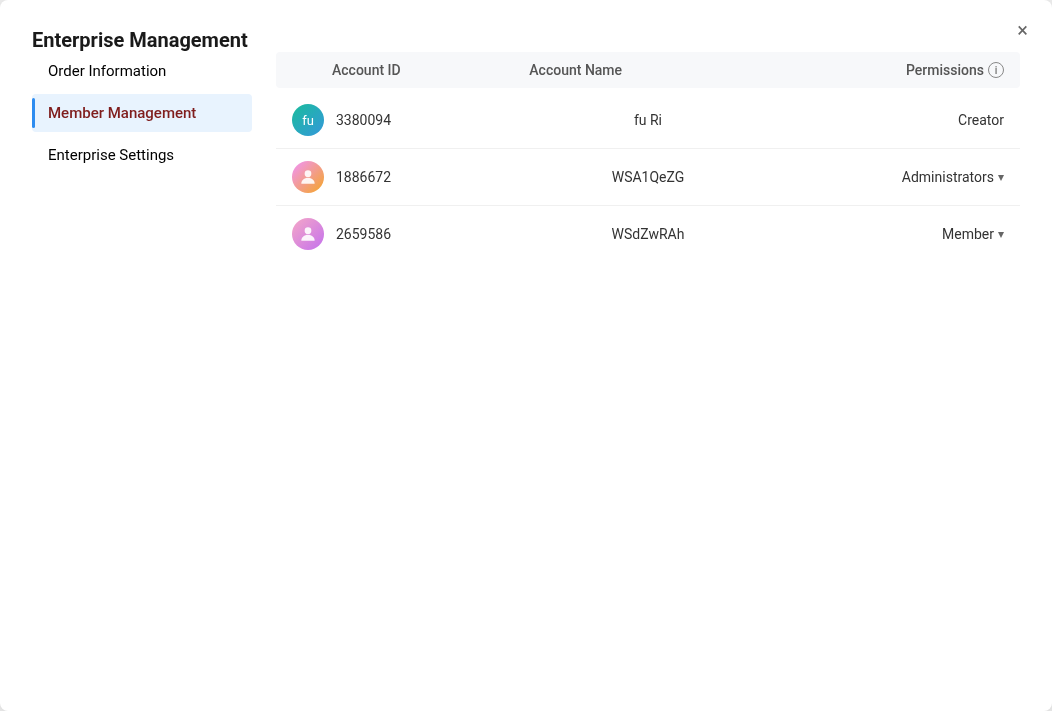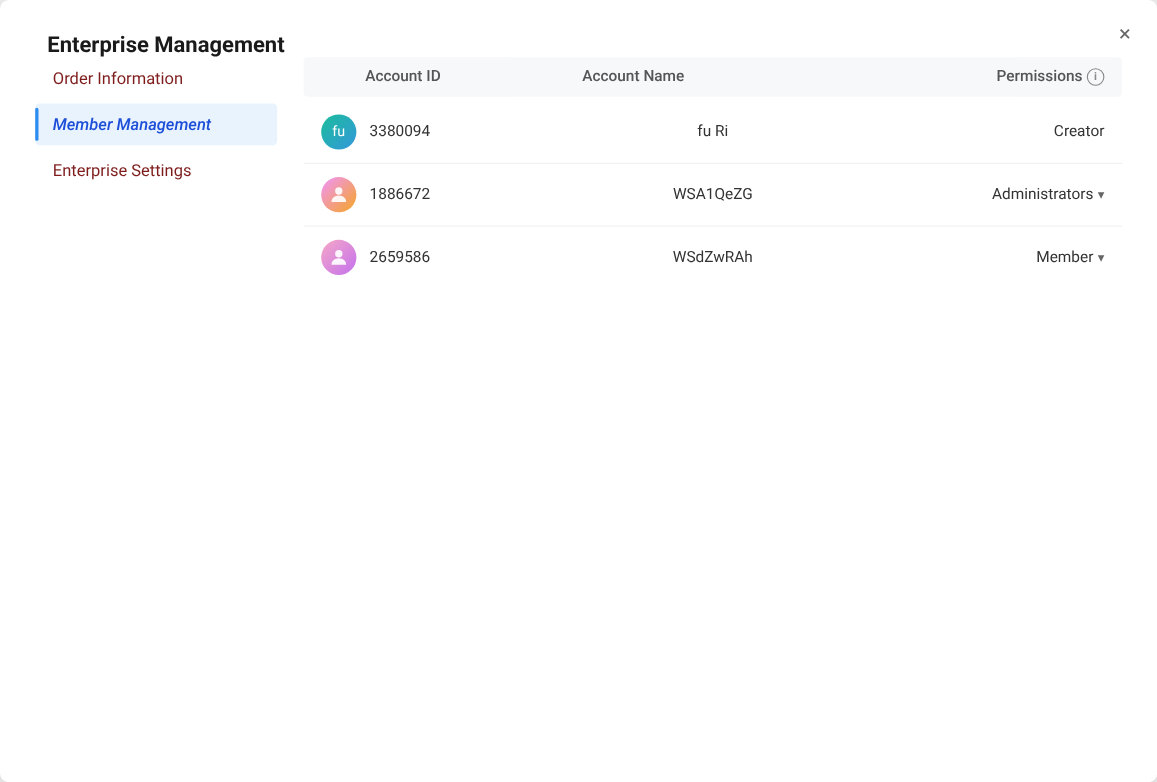--- a/index.html
+++ b/index.html
@@ -25,21 +25,20 @@
       position: relative;
       padding: 28px 32px;
       box-shadow: 0 4px 24px rgba(0,0,0,0.15);
     }
 
     .modal-title {
       font-size: 20px;
       font-weight: 700;
       color: #1a1a1a;
       margin-bottom: 28px;
-      margin-left: 11px;
     }
 
     .close-btn {
       position: absolute;
       top: 20px;
       right: 24px;
       background: none;
       border: none;
       font-size: 20px;
       color: #666;
@@ -53,32 +52,31 @@
     }
 
     .sidebar {
       width: 220px;
       flex-shrink: 0;
     }
 
     .sidebar-item {
       padding: 10px 16px;
       font-size: 15px;
-      color: #7f1d1d;
+      color: #000000;
       cursor: pointer;
       border-radius: 4px;
       margin-bottom: 4px;
       position: relative;
     }
 
     .sidebar-item.active {
-      color: #1d4ed8;
+      color: #7f1d1d;
       background: #e8f3fe;
       font-weight: 500;
-      font-style: italic;
     }
 
     .sidebar-item.active::before {
       content: '';
       position: absolute;
       left: 0;
       top: 4px;
       bottom: 4px;
       width: 3px;
       background: #2d8cf0;

